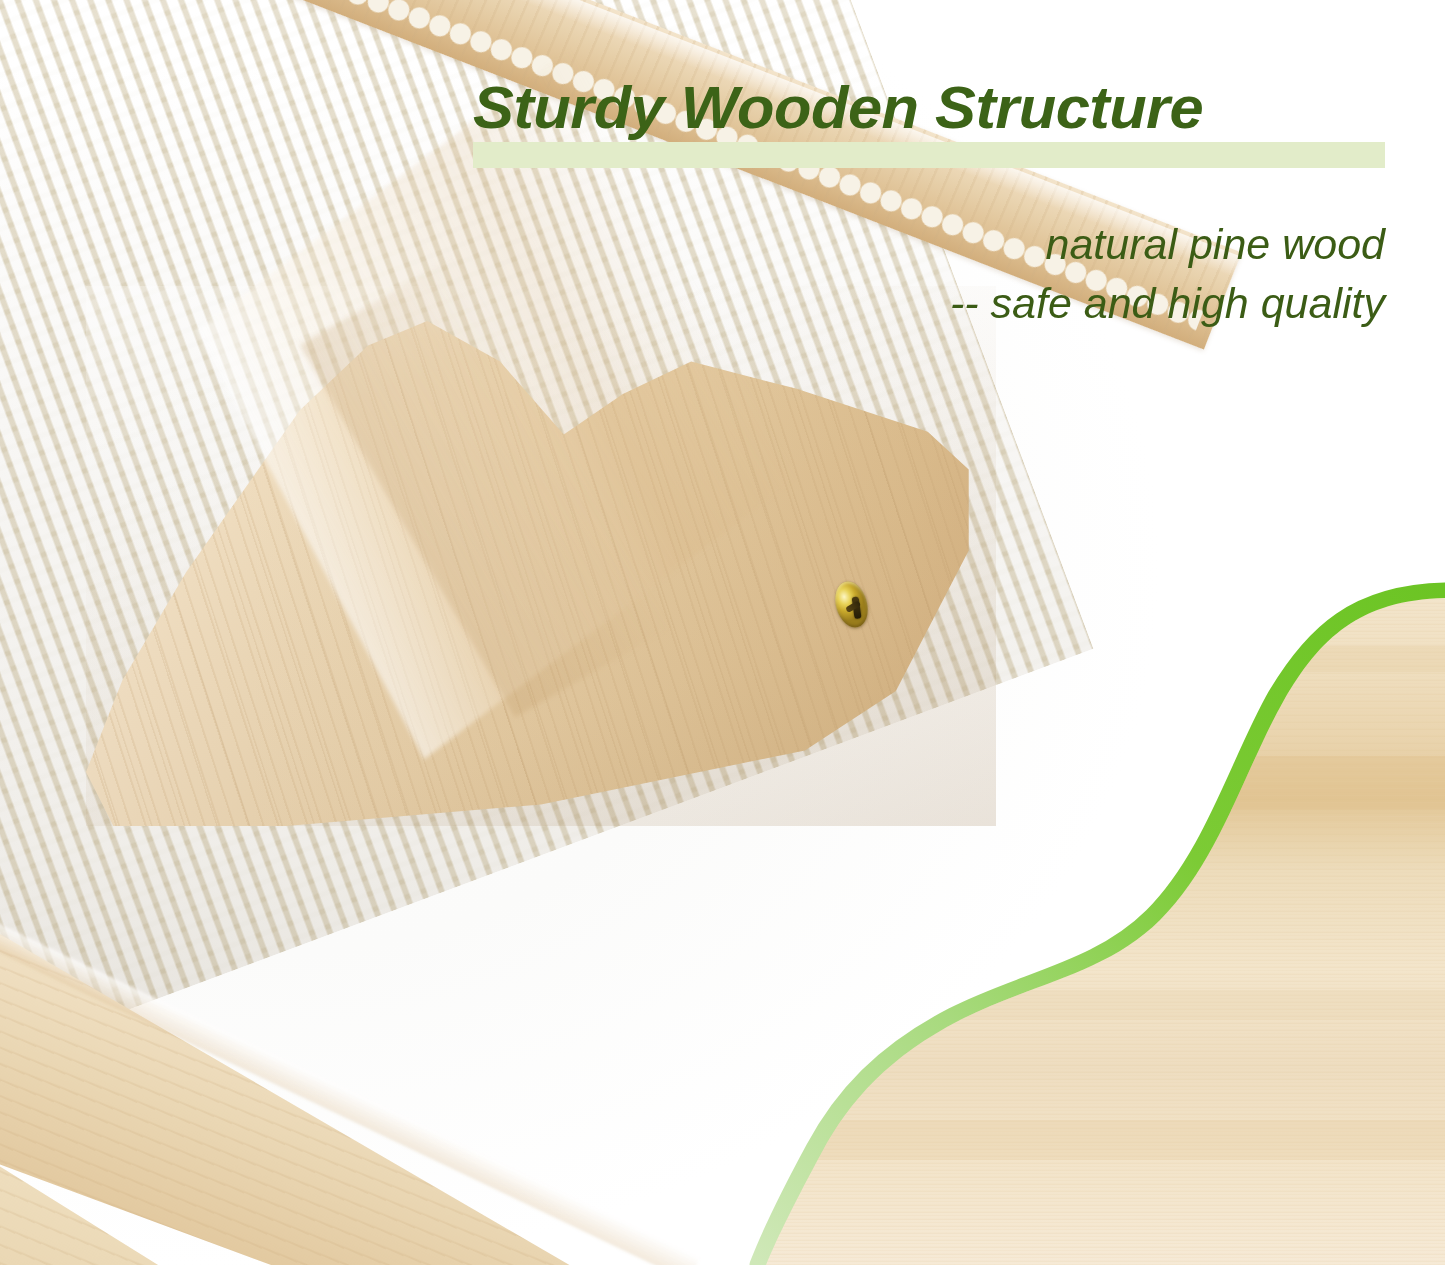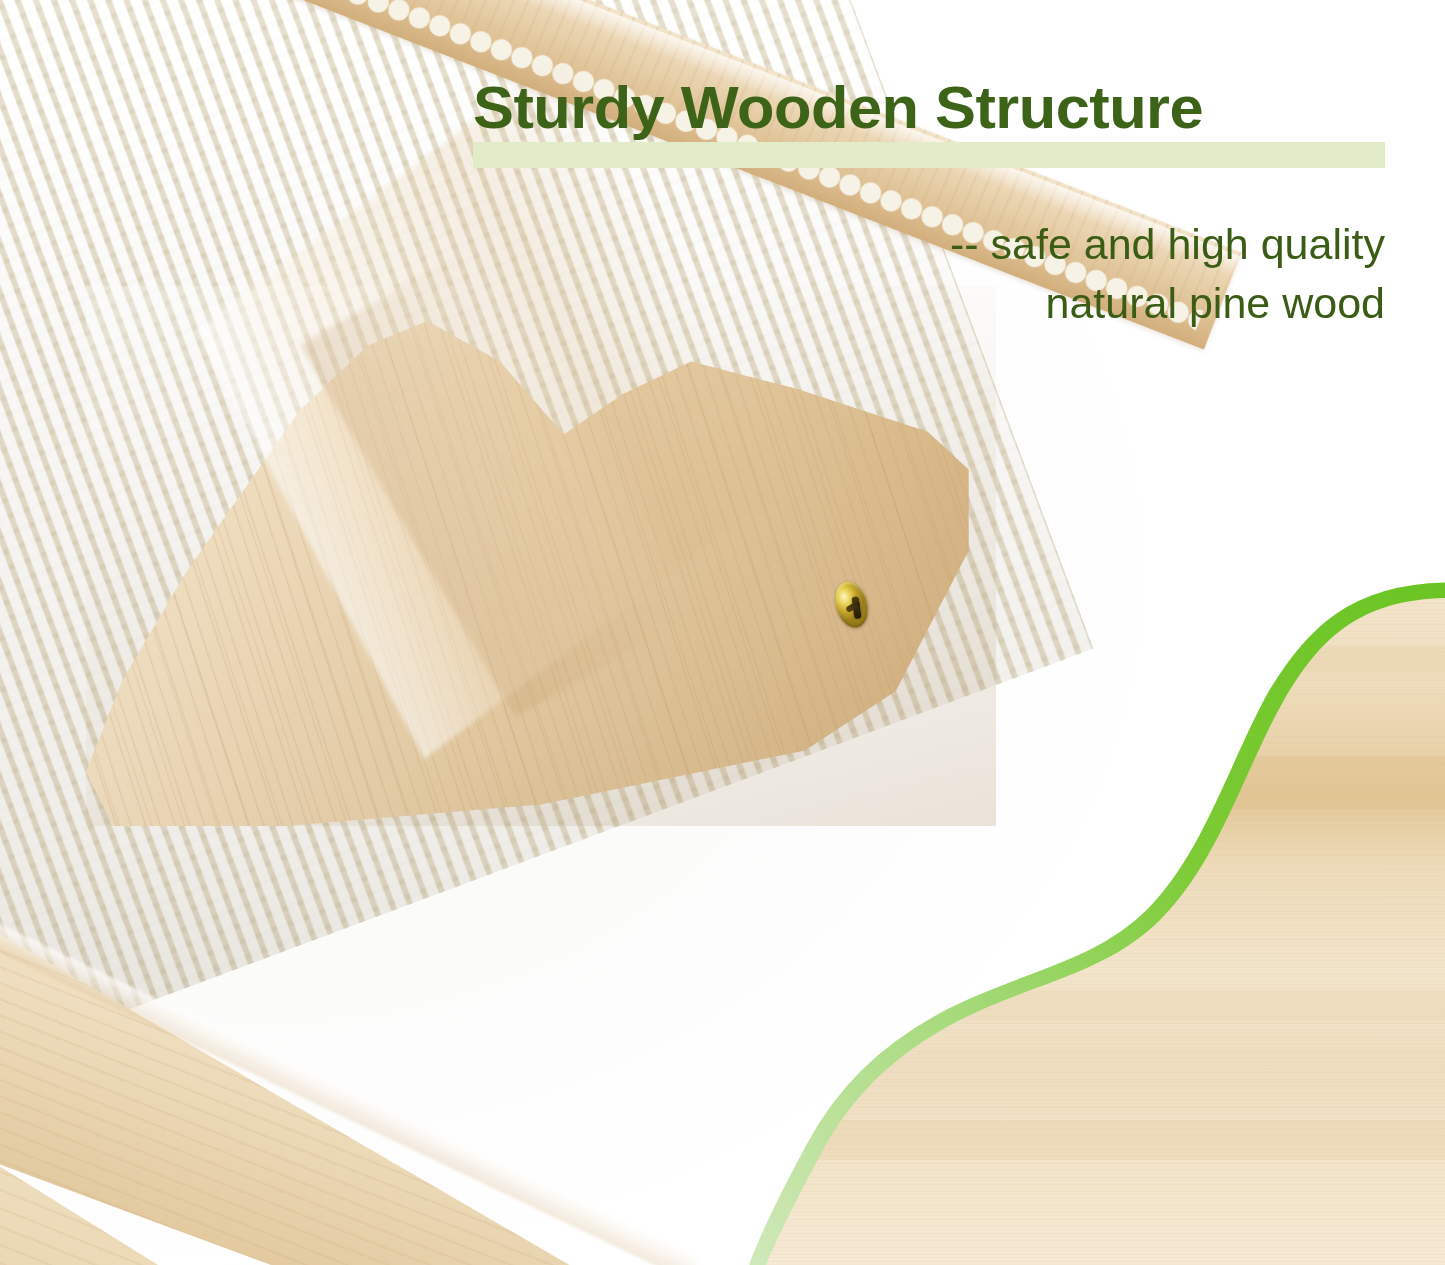--- a/index.html
+++ b/index.html
@@ -258,21 +258,21 @@
 
   
   .wave-panel {
     position:absolute;
     left:560px; top:560px;
     width:885px; height:705px;
   }
   .wave-panel svg { display:block; width:100%; height:100%; }
 
   
-  .text-layer { position:absolute; inset:0; }
+  .text-layer { position:absolute; inset:0;font-style:italic; }
 
   .title-underline {
     position:absolute;
     left:473px; top:142px;
     width:912px; height:26px;
     background:#e2ecc9;
   }
   .title {
     position:absolute;
     left:473px; top:78px;
@@ -387,19 +387,19 @@
 
   </div>
 
   <div class="text-layer">
 
     <div class="title-underline"></div>
 
     <div class="title">Sturdy Wooden Structure</div>
 
     <div class="subtitle">
+      <span class="sub-line">natural pine wood</span>
       <span class="sub-line">-- safe and high quality</span>
-      <span class="sub-line">natural pine wood</span>
     </div>
 
   </div>
 
 </div>
 
 </body></html>

